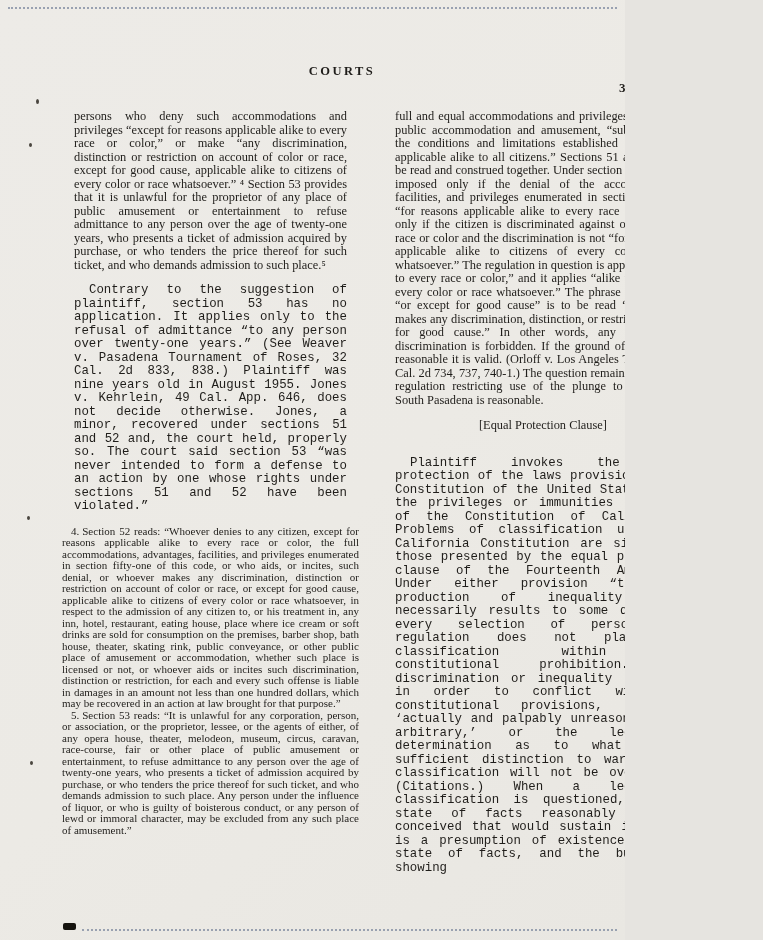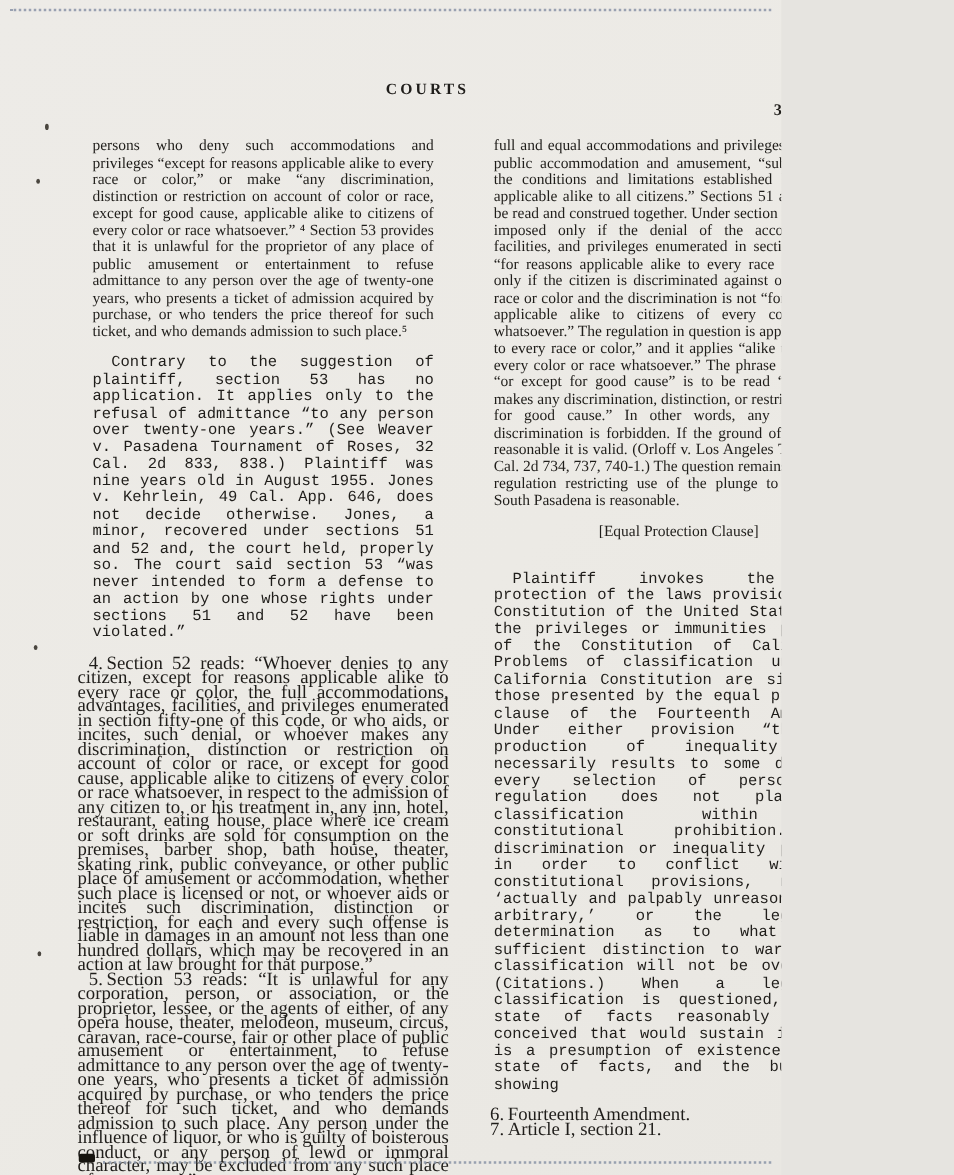--- a/index.html
+++ b/index.html
@@ -54,21 +54,21 @@
   .col.right { width: 320px; }
   .para { margin: 12px; text-align: justify; }
   .para.indent { text-indent: 15px; font-family: Liberation Mono, monospace; }
   .section-heading {
     margin: 11px 0 24px 0;
     text-align: center;
   }
   .footnotes { margin-top: 9px; }
   .footnote {
     margin: 0;
-    font-size: 15px;
+    font-size: 11px;
     line-height: 11.5px;
     text-align: justify;
     text-indent: 9px;
   }
   .footnotes.short .footnote { text-align: left; }
   .fn-num { padding-right: 3px; }
   .ink-blot {
     position: absolute;
     left: 63px;
     bottom: 10px;
@@ -112,24 +112,20 @@
       </div>
     </div>
 
     <div class="col right">
       <p class="para">full and equal accommodations and privileges in places of public accommodation and amusement, “subject only to the conditions and limitations established by law, and applicable alike to all citizens.” Sections 51 and 52 are to be read and construed together. Under section 52 liability is imposed only if the denial of the accommodations, facilities, and privileges enumerated in section 51 is not “for reasons applicable alike to every race or color,” or only if the citizen is discriminated against on account of race or color and the discrimination is not “for good cause, applicable alike to citizens of every color or race whatsoever.” The regulation in question is applicable “alike to every race or color,” and it applies “alike to citizens of every color or race whatsoever.” The phrase in section 52 “or except for good cause” is to be read “or (whoever makes any discrimination, distinction, or restriction) except for good cause.” In other words, any unreasonable discrimination is forbidden. If the ground of exclusion is reasonable it is valid. (Orloff v. Los Angeles Turf Club, 36 Cal. 2d 734, 737, 740-1.) The question remains whether the regulation restricting use of the plunge to residents of South Pasadena is reasonable.</p>
 
       <p class="para section-heading">[Equal Protection Clause]</p>
 
       <p class="para indent">Plaintiff invokes the equal protection of the laws provision of the Constitution of the United States ⁶ and the privileges or immunities provision of the Constitution of California.⁷ Problems of classification under the California Constitution are similar to those presented by the equal protection clause of the Fourteenth Amendment. Under either provision “the mere production of inequality which necessarily results to some degree in every selection of persons for regulation does not place the classification within the constitutional prohibition. The discrimination or inequality produced, in order to conflict with the constitutional provisions, must be ‘actually and palpably unreasonable and arbitrary,’ or the legislative determination as to what is a sufficient distinction to warrant the classification will not be overthrown. (Citations.) When a legislative classification is questioned, if any state of facts reasonably can be conceived that would sustain it, there is a presumption of existence of that state of facts, and the burden of showing</p>
 
-      <div class="footnotes short">
-        <p class="footnote"><span class="fn-num">6.</span><span class="fn-text">Fourteenth Amendment.</span></p>
-        <p class="footnote"><span class="fn-num">7.</span><span class="fn-text">Article I, section 21.</span></p>
-      </div>
     </div>
 
   </div>
 
   <div class="dotted bottom"></div>
   <div class="ink-blot"></div>
 
 </div>
 
 </body></html>

